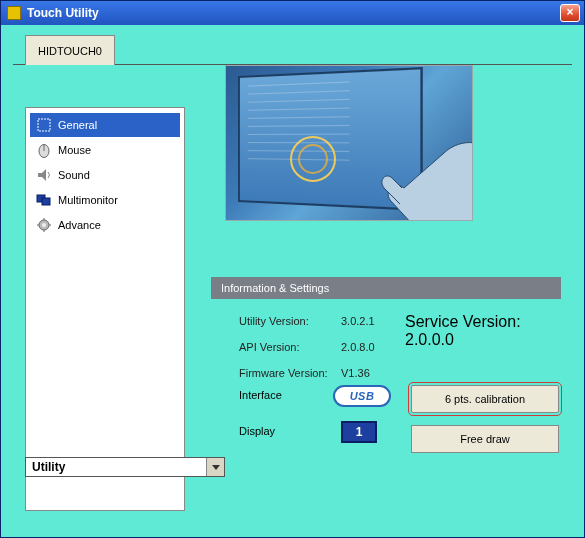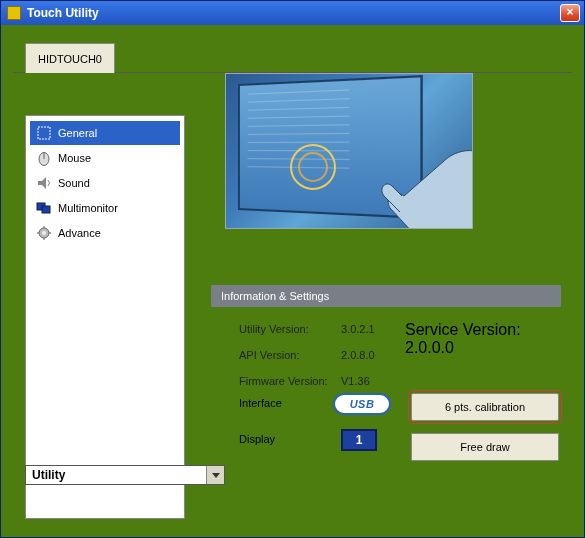--- a/index.html
+++ b/index.html
@@ -9,21 +9,21 @@
     font-family: Tahoma, Arial, sans-serif;
     font-size: 11px;
     background: #fff;
     width: 585px;
     height: 538px;
     overflow: hidden;
   }
   .window {
     width: 585px;
     height: 538px;
-    background: #4d7c0f;
+    background: #5eead4;
     border: 1px solid #0a246a;
     display: flex;
     flex-direction: column;
   }
   .titlebar {
     height: 24px;
     background: linear-gradient(to bottom, #3a78e7 0%, #2f68d8 40%, #2155bf 100%);
     display: flex;
     align-items: center;
     padding: 0 4px 0 6px;
@@ -51,21 +51,20 @@
     font-weight: bold;
     font-size: 12px;
     line-height: 14px;
     text-align: center;
     cursor: pointer;
   }
   .client {
     flex: 1;
     padding: 10px 12px 10px 12px;
     position: relative;
-    margin-top: 8px;
   }
   .tab-strip {
     position: relative;
     height: 30px;
   }
   .tab {
     position: absolute;
     left: 12px;
     top: 0;
     height: 30px;

